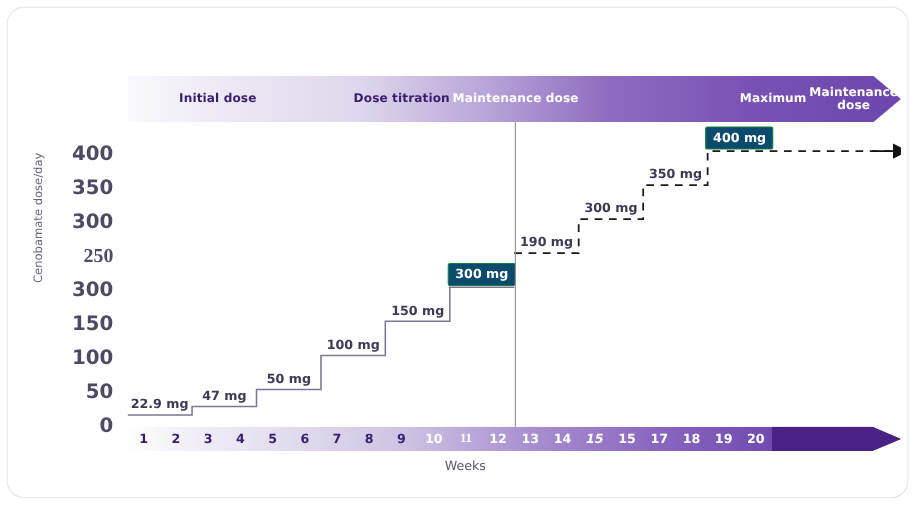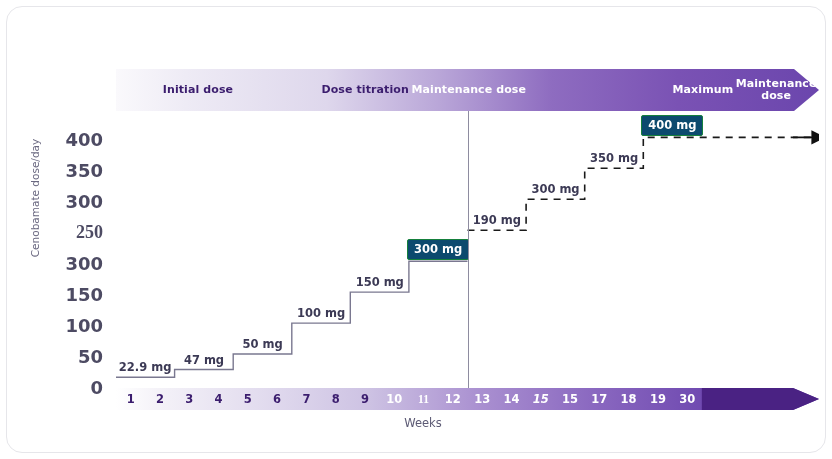--- a/index.html
+++ b/index.html
@@ -158,18 +158,18 @@
       <div class="wk" style="left: 263.625px; width: 29.2917px; color: rgb(255, 255, 255);">10</div>
       <div class="wk" style="left: 292.917px; width: 29.2917px; color: rgb(255, 255, 255); font-family: Liberation Serif, serif;">11</div>
       <div class="wk" style="left: 322.208px; width: 29.2917px; color: rgb(255, 255, 255);">12</div>
       <div class="wk" style="left: 351.5px; width: 29.2917px; color: rgb(255, 255, 255);">13</div>
       <div class="wk" style="left: 380.792px; width: 29.2917px; color: rgb(255, 255, 255);">14</div>
       <div class="wk" style="left: 410.083px; width: 29.2917px; color: rgb(255, 255, 255); font-style: italic;">15</div>
       <div class="wk" style="left: 439.375px; width: 29.2917px; color: rgb(255, 255, 255);">15</div>
       <div class="wk" style="left: 468.667px; width: 29.2917px; color: rgb(255, 255, 255);">17</div>
       <div class="wk" style="left: 497.958px; width: 29.2917px; color: rgb(255, 255, 255);">18</div>
       <div class="wk" style="left: 527.25px; width: 29.2917px; color: rgb(255, 255, 255);">19</div>
-      <div class="wk" style="left: 556.542px; width: 29.2917px; color: rgb(255, 255, 255);">30</div>
+      <div class="wk" style="left: 556.542px; width: 29.2917px; color: rgb(255, 255, 255);">20</div>
     </div>
   <div id="xtitle">Weeks</div>
 
 <div style="position: absolute; left: 460.5px; top: 104px; width: 1px; height: 277px; background: rgb(142, 140, 160);"></div>
   </div>
 
 </body></html>

